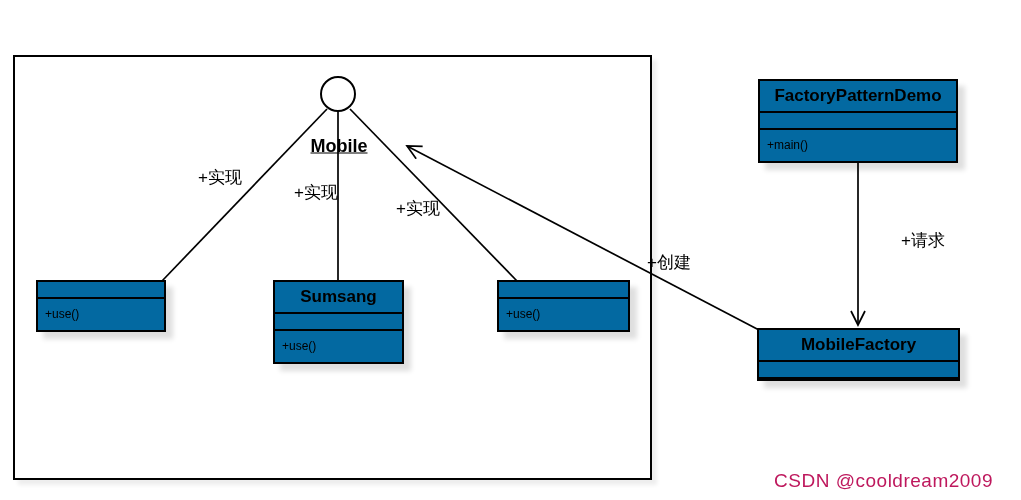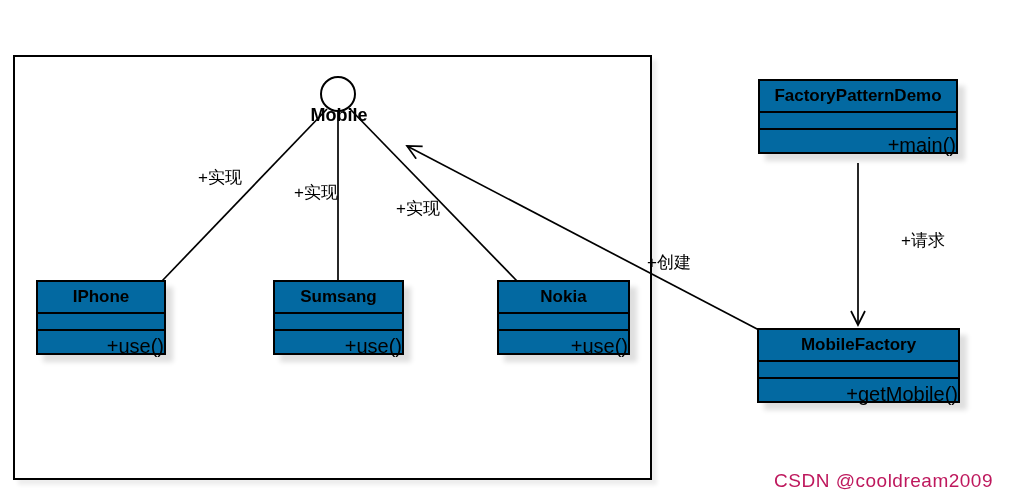--- a/index.html
+++ b/index.html
@@ -38,26 +38,25 @@
     font-size: 17px;
     color: #000000;
     border-bottom: 2px solid #000000;
     white-space: nowrap;
   }
   .uml-attrs {
     height: 15px;
     border-bottom: 2px solid #000000;
   }
   .uml-methods {
-    height: 22px; line-height: 31px;
-    font-size: 20px;
+    height: 31px; line-height: 31px;
+    font-size: 12px;
     color: #000000;
     padding-left: 7px;
     white-space: nowrap;
-    text-align: right;
   }
   .edge-label {
     position: absolute;
     transform: translate(-50%, -50%);
     font-size: 17px;
     color: #000000;
     white-space: nowrap;
     background: transparent;
   }
   .iface-label {
@@ -91,53 +90,50 @@
       </marker>
     </defs>
     <line x1="327" y1="109" x2="162" y2="281" stroke="#000000" stroke-width="1.7"></line>
     <line x1="338" y1="111" x2="338" y2="280" stroke="#000000" stroke-width="1.7"></line>
     <line x1="350" y1="109" x2="517" y2="281" stroke="#000000" stroke-width="1.7"></line>
     <line x1="759" y1="330" x2="407" y2="146" stroke="#000000" stroke-width="1.7" marker-end="url(#openArrow)"></line>
     <line x1="858" y1="163" x2="858" y2="325" stroke="#000000" stroke-width="1.7" marker-end="url(#openArrow)"></line>
     <circle cx="338" cy="94" r="17" fill="#ffffff" stroke="#000000" stroke-width="2"></circle>
   </svg>
 
-  <div class="iface-label" style="left:339px; top:115px;">Mobile</div>
+  <div class="iface-label" style="left:339px; top:146px;text-decoration:underline;">Mobile</div>
 
   <div class="edge-label" style="left:220px; top:177px;">+实现</div>
   <div class="edge-label" style="left:316px; top:192px;">+实现</div>
   <div class="edge-label" style="left:418px; top:208px;">+实现</div>
   <div class="edge-label" style="left:669px; top:262px;">+创建</div>
   <div class="edge-label" style="left:892px; top:240px;margin-left:31px;">+请求</div>
 
   <div class="uml-class" style="left:36px; top:280px; width:130px;">
-    <div class="uml-title">IPhone</div>
     <div class="uml-attrs"></div>
     <div class="uml-methods">+use()</div>
   </div>
 
   <div class="uml-class" style="left:273px; top:280px; width:131px;">
     <div class="uml-title">Sumsang</div>
     <div class="uml-attrs"></div>
     <div class="uml-methods">+use()</div>
   </div>
 
   <div class="uml-class" style="left:497px; top:280px; width:133px;">
-    <div class="uml-title">Nokia</div>
     <div class="uml-attrs"></div>
     <div class="uml-methods">+use()</div>
   </div>
 
   <div class="uml-class" style="left:758px; top:79px; width:200px;">
     <div class="uml-title">FactoryPatternDemo</div>
     <div class="uml-attrs"></div>
     <div class="uml-methods">+main()</div>
   </div>
 
   <div class="uml-class" style="left:757px; top:328px; width:203px;">
     <div class="uml-title">MobileFactory</div>
     <div class="uml-attrs"></div>
-    <div class="uml-methods">+getMobile()</div>
   </div>
 
   <div class="watermark">CSDN @cooldream2009</div>
 
 </div>
 
 </body></html>

